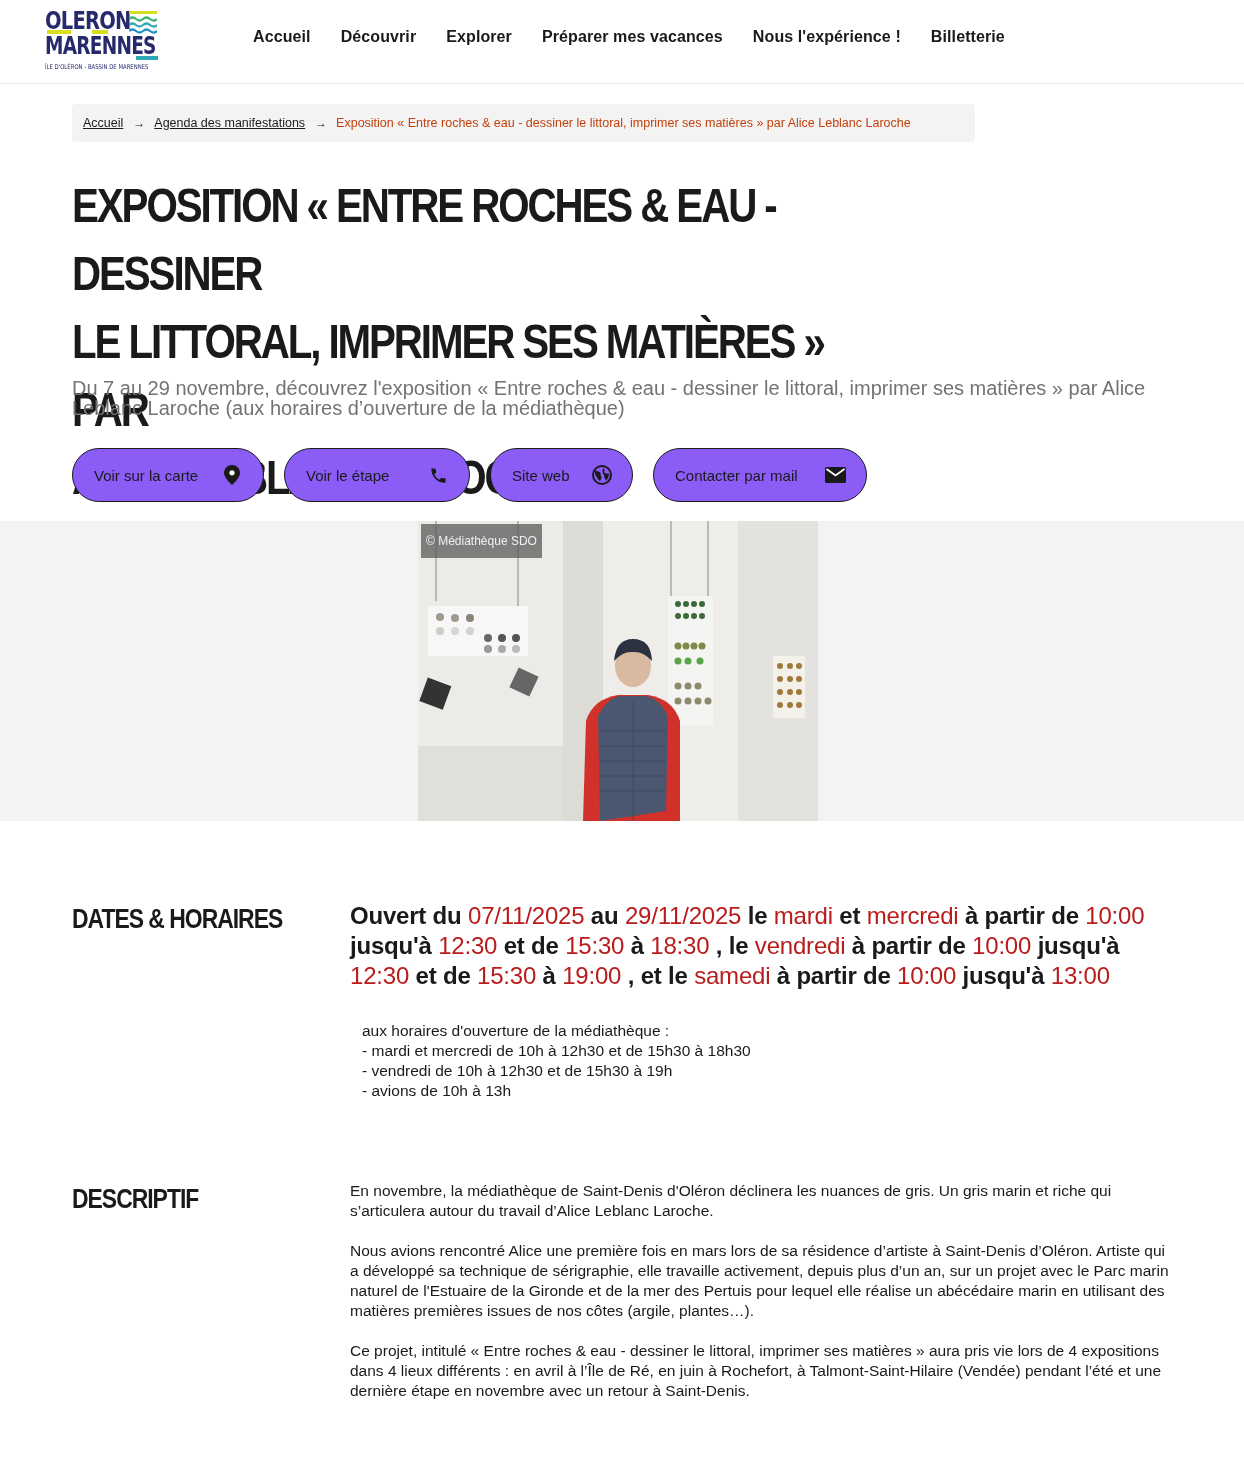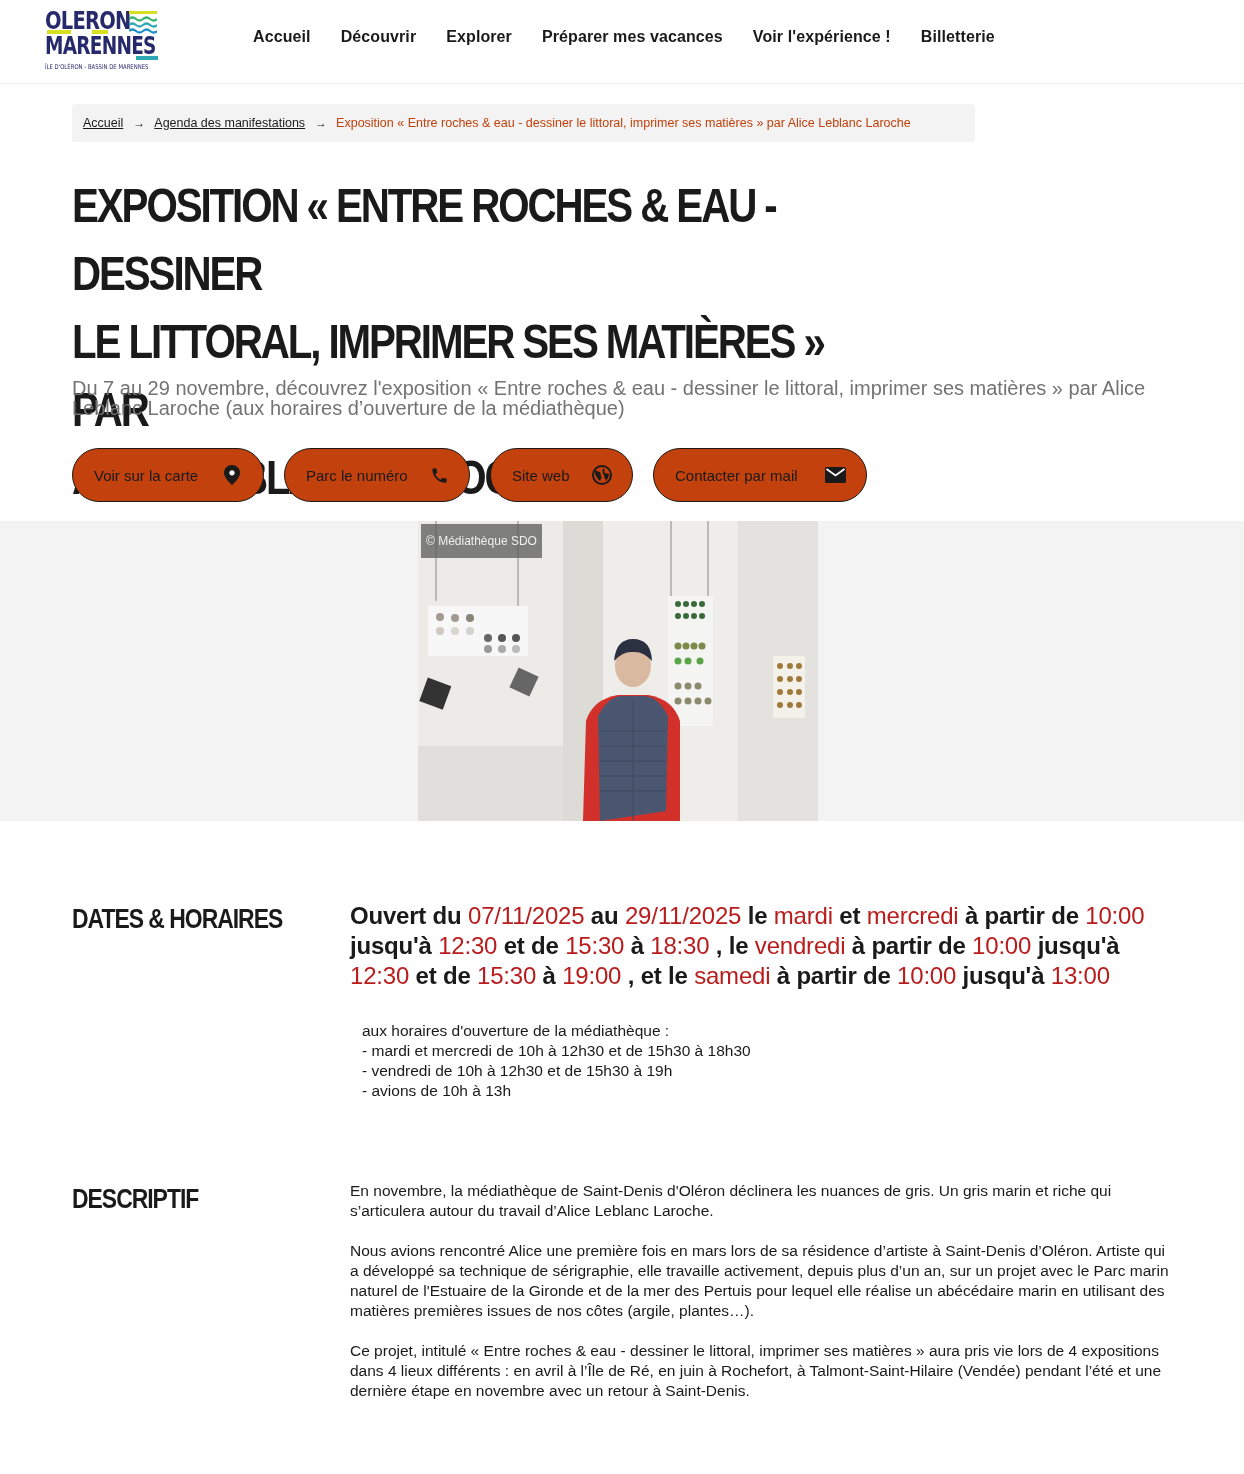--- a/index.html
+++ b/index.html
@@ -26,21 +26,21 @@
     .breadcrumb a { color: #1a1a1a; text-decoration: underline; }
     .breadcrumb .sep { margin: 0 9px 0 10px; color: #1a1a1a; font-size: 12px; }
     .breadcrumb .current { color: #c2410c; }
 
     
     .page-title { position: absolute; left: 72px; top: 172px; width: 820px; font-family: "Liberation Sans", sans-serif; font-weight: bold; font-size: 48px; line-height: 68px; text-transform: uppercase; letter-spacing: -2.5px; color: #1a1a1a; transform: scaleX(0.84); transform-origin: left top; width: 980px; }
     .intro { position: absolute; left: 72px; top: 378px; width: 1080px; font-size: 20px; line-height: 20px; color: #737373; }
 
     
     .actions { position: absolute; left: 72px; top: 448px; display: flex; gap: 20px; }
-    .pill { height: 54px; border: 1.5px solid #1a1a1a; border-radius: 27px; display: flex; align-items: center; justify-content: space-between; padding: 0 20px 0 21px; background: #c2410c; cursor: pointer; }
+    .pill { height: 54px; border: 1.5px solid #1a1a1a; border-radius: 27px; display: flex; align-items: center; justify-content: space-between; padding: 0 20px 0 21px; background: #8b5cf6; cursor: pointer; }
     .pill .label { font-size: 15px; color: #1a1a1a; white-space: nowrap; }
     .pill .icon { width: 22px; height: 22px; display: flex; align-items: center; justify-content: center; margin-left: 22px; }
     .pill-map { width: 192px; }
     .pill-phone { width: 186px; }
     .pill-mail { width: 214px; }
     .pill-web { width: 143px; }
 
     
     .image-band { position: absolute; left: 0; top: 521px; width: 1244px; height: 300px; background: #f3f3f3; }
     .photo { position: absolute; left: 418px; top: 0; width: 400px; height: 300px; background: #ebe9e5; overflow: hidden; }
@@ -75,21 +75,21 @@
     <span class="logo-line2">MARENNES</span>
     <span class="logo-teal"></span>
     <span class="logo-sub">ÎLE D'OLÉRON - BASSIN DE MARENNES</span>
   </a>
 
   <nav class="main-nav">
     <a>Accueil</a>
     <a>Découvrir</a>
     <a>Explorer</a>
     <a>Préparer mes vacances</a>
-    <a>Voir l'expérience !</a>
+    <a>Nous l'expérience !</a>
     <a>Billetterie</a>
   </nav>
 </header>
 
 <div class="breadcrumb">
   <a>Accueil</a>
   <span class="sep">→</span>
   <a>Agenda des manifestations</a>
   <span class="sep">→</span>
   <span class="current">Exposition « Entre roches &amp; eau - dessiner le littoral, imprimer ses matières » par Alice Leblanc Laroche</span>
@@ -107,21 +107,21 @@
   <button class="pill pill-map">
     <span class="label">Voir sur la carte</span>
     <span class="icon">
       <svg width="16" height="20" viewBox="0 0 16 20">
           <path d="M8 0C3.6 0 0 3.5 0 7.8 0 13.5 8 20 8 20s8-6.5 8-12.2C16 3.5 12.4 0 8 0z" fill="#1a1a1a"></path>
           <circle cx="8" cy="7.8" r="2.6" fill="#fff"></circle>
         </svg>
     </span>
   </button>
   <button class="pill pill-phone">
-    <span class="label">Parc le numéro</span>
+    <span class="label">Voir le étape</span>
     <span class="icon">
       <svg width="19" height="19" viewBox="0 0 24 24">
           <path d="M6.6 10.8c1.4 2.8 3.8 5.1 6.6 6.6l2.2-2.2c.3-.3.7-.4 1-.2 1.1.4 2.3.6 3.6.6.6 0 1 .4 1 1V20c0 .6-.4 1-1 1C10.6 21 3 13.4 3 4c0-.6.4-1 1-1h3.5c.6 0 1 .4 1 1 0 1.3.2 2.5.6 3.6.1.3 0 .7-.2 1L6.6 10.8z" fill="#1a1a1a"></path>
         </svg>
     </span>
   </button>
   <button class="pill pill-web">
     <span class="label">Site web</span>
     <span class="icon">
       <svg width="20" height="20" viewBox="0 0 20 20">

